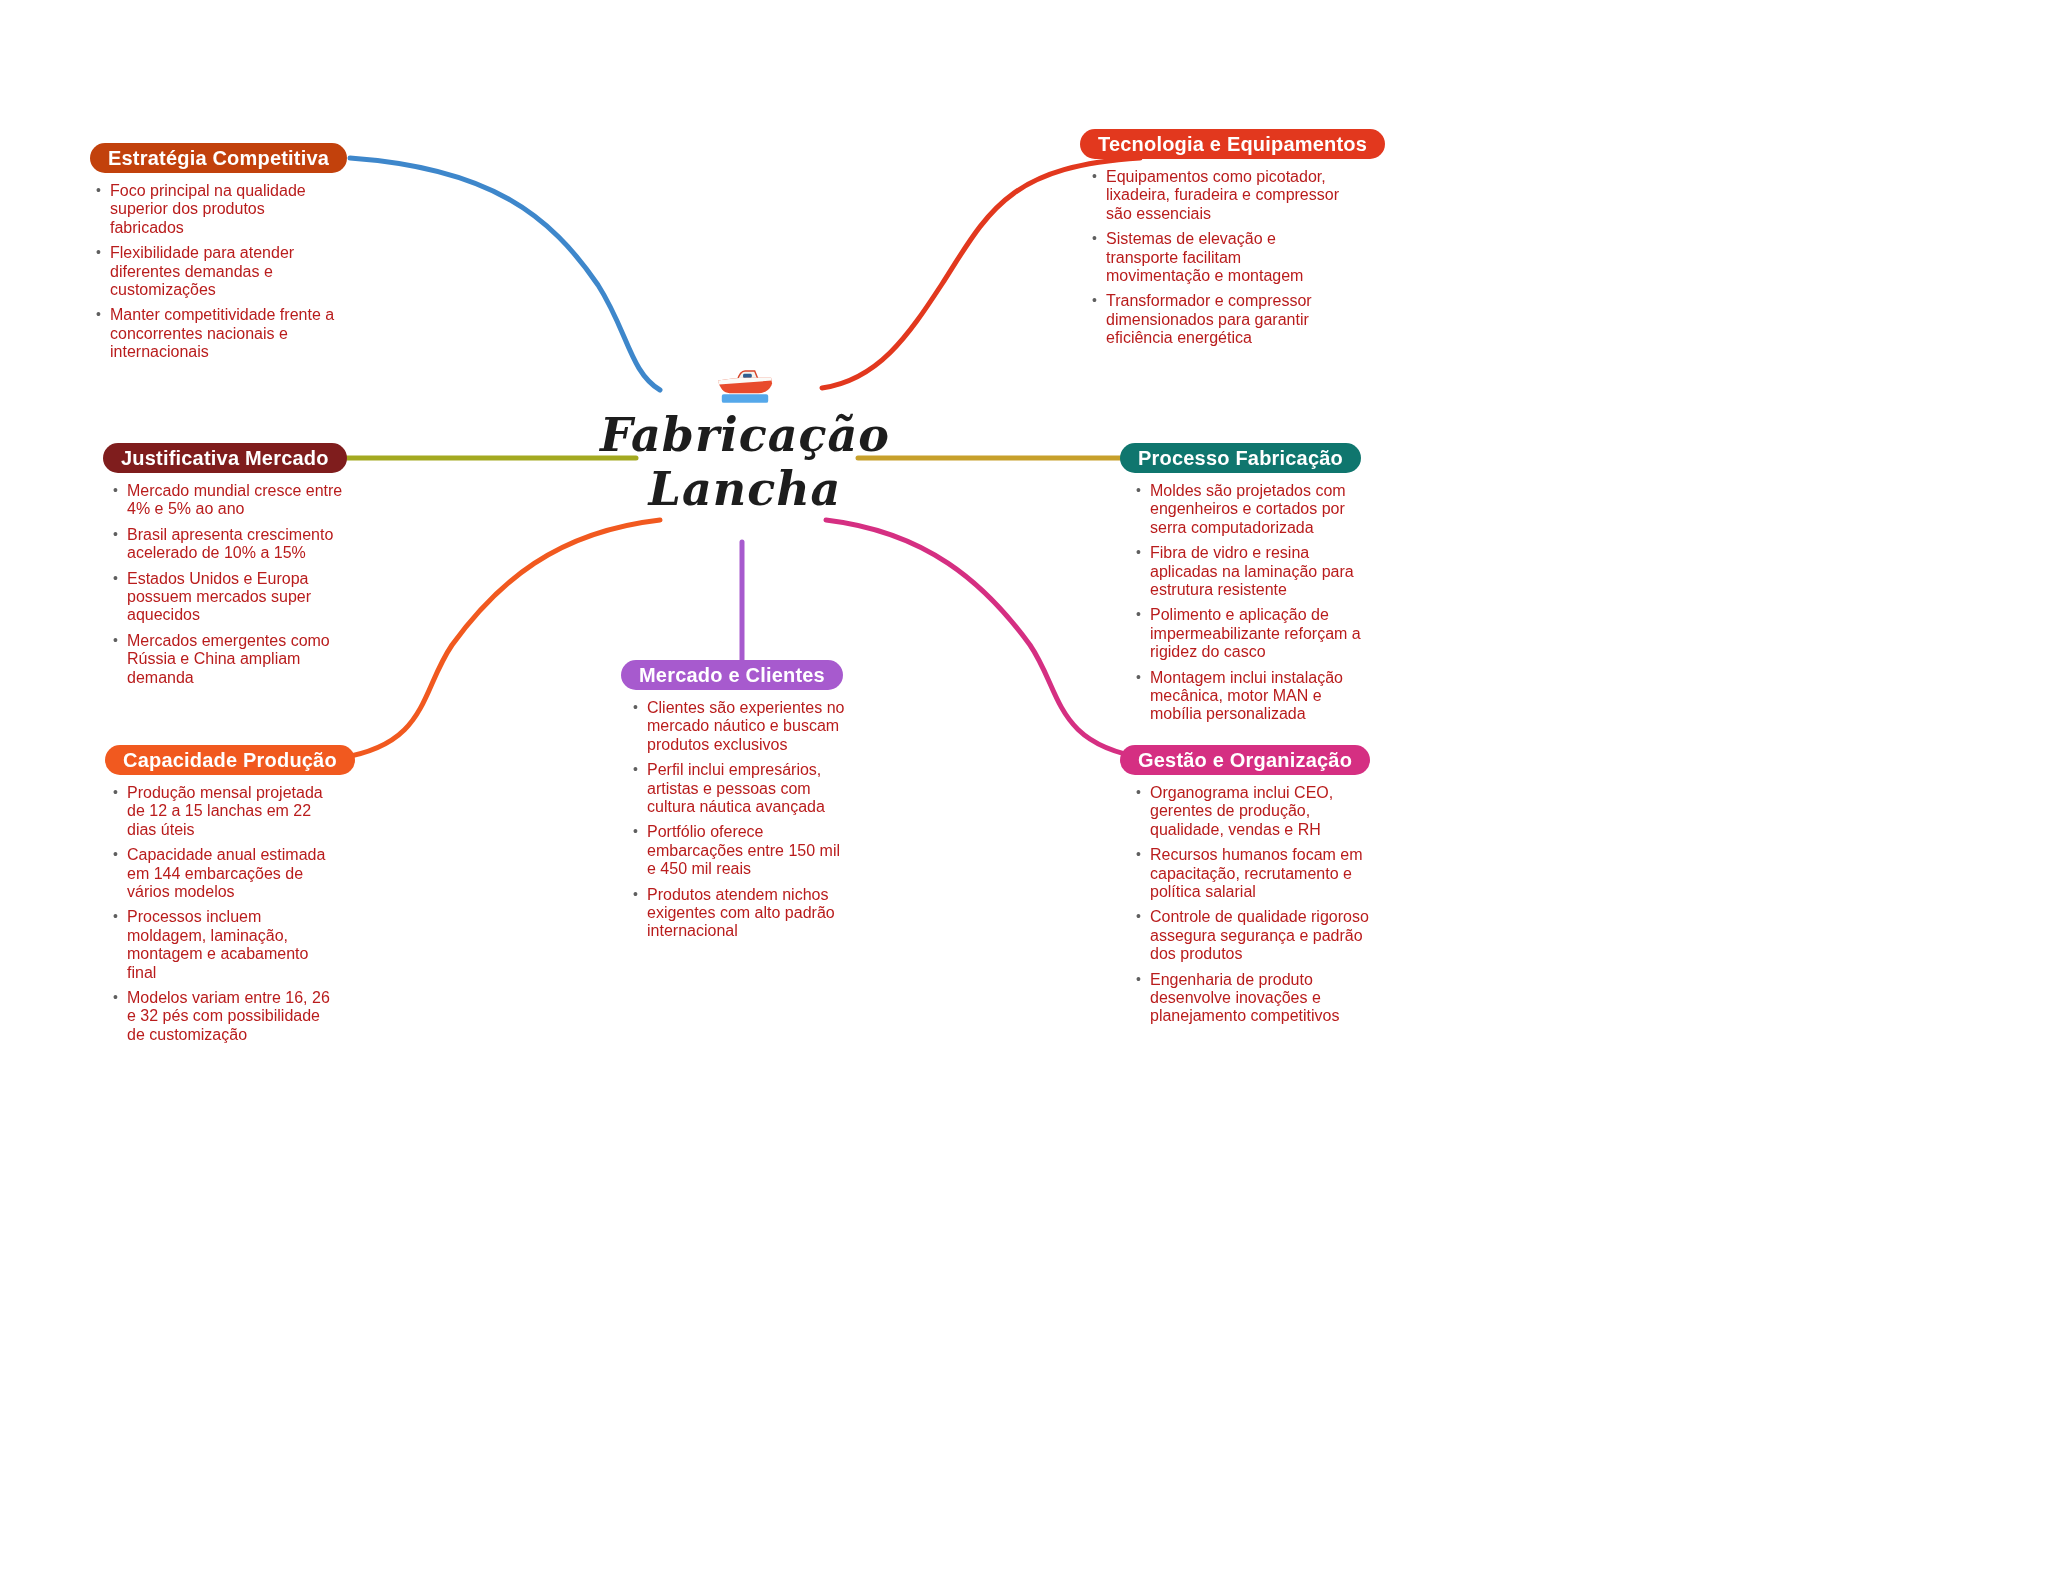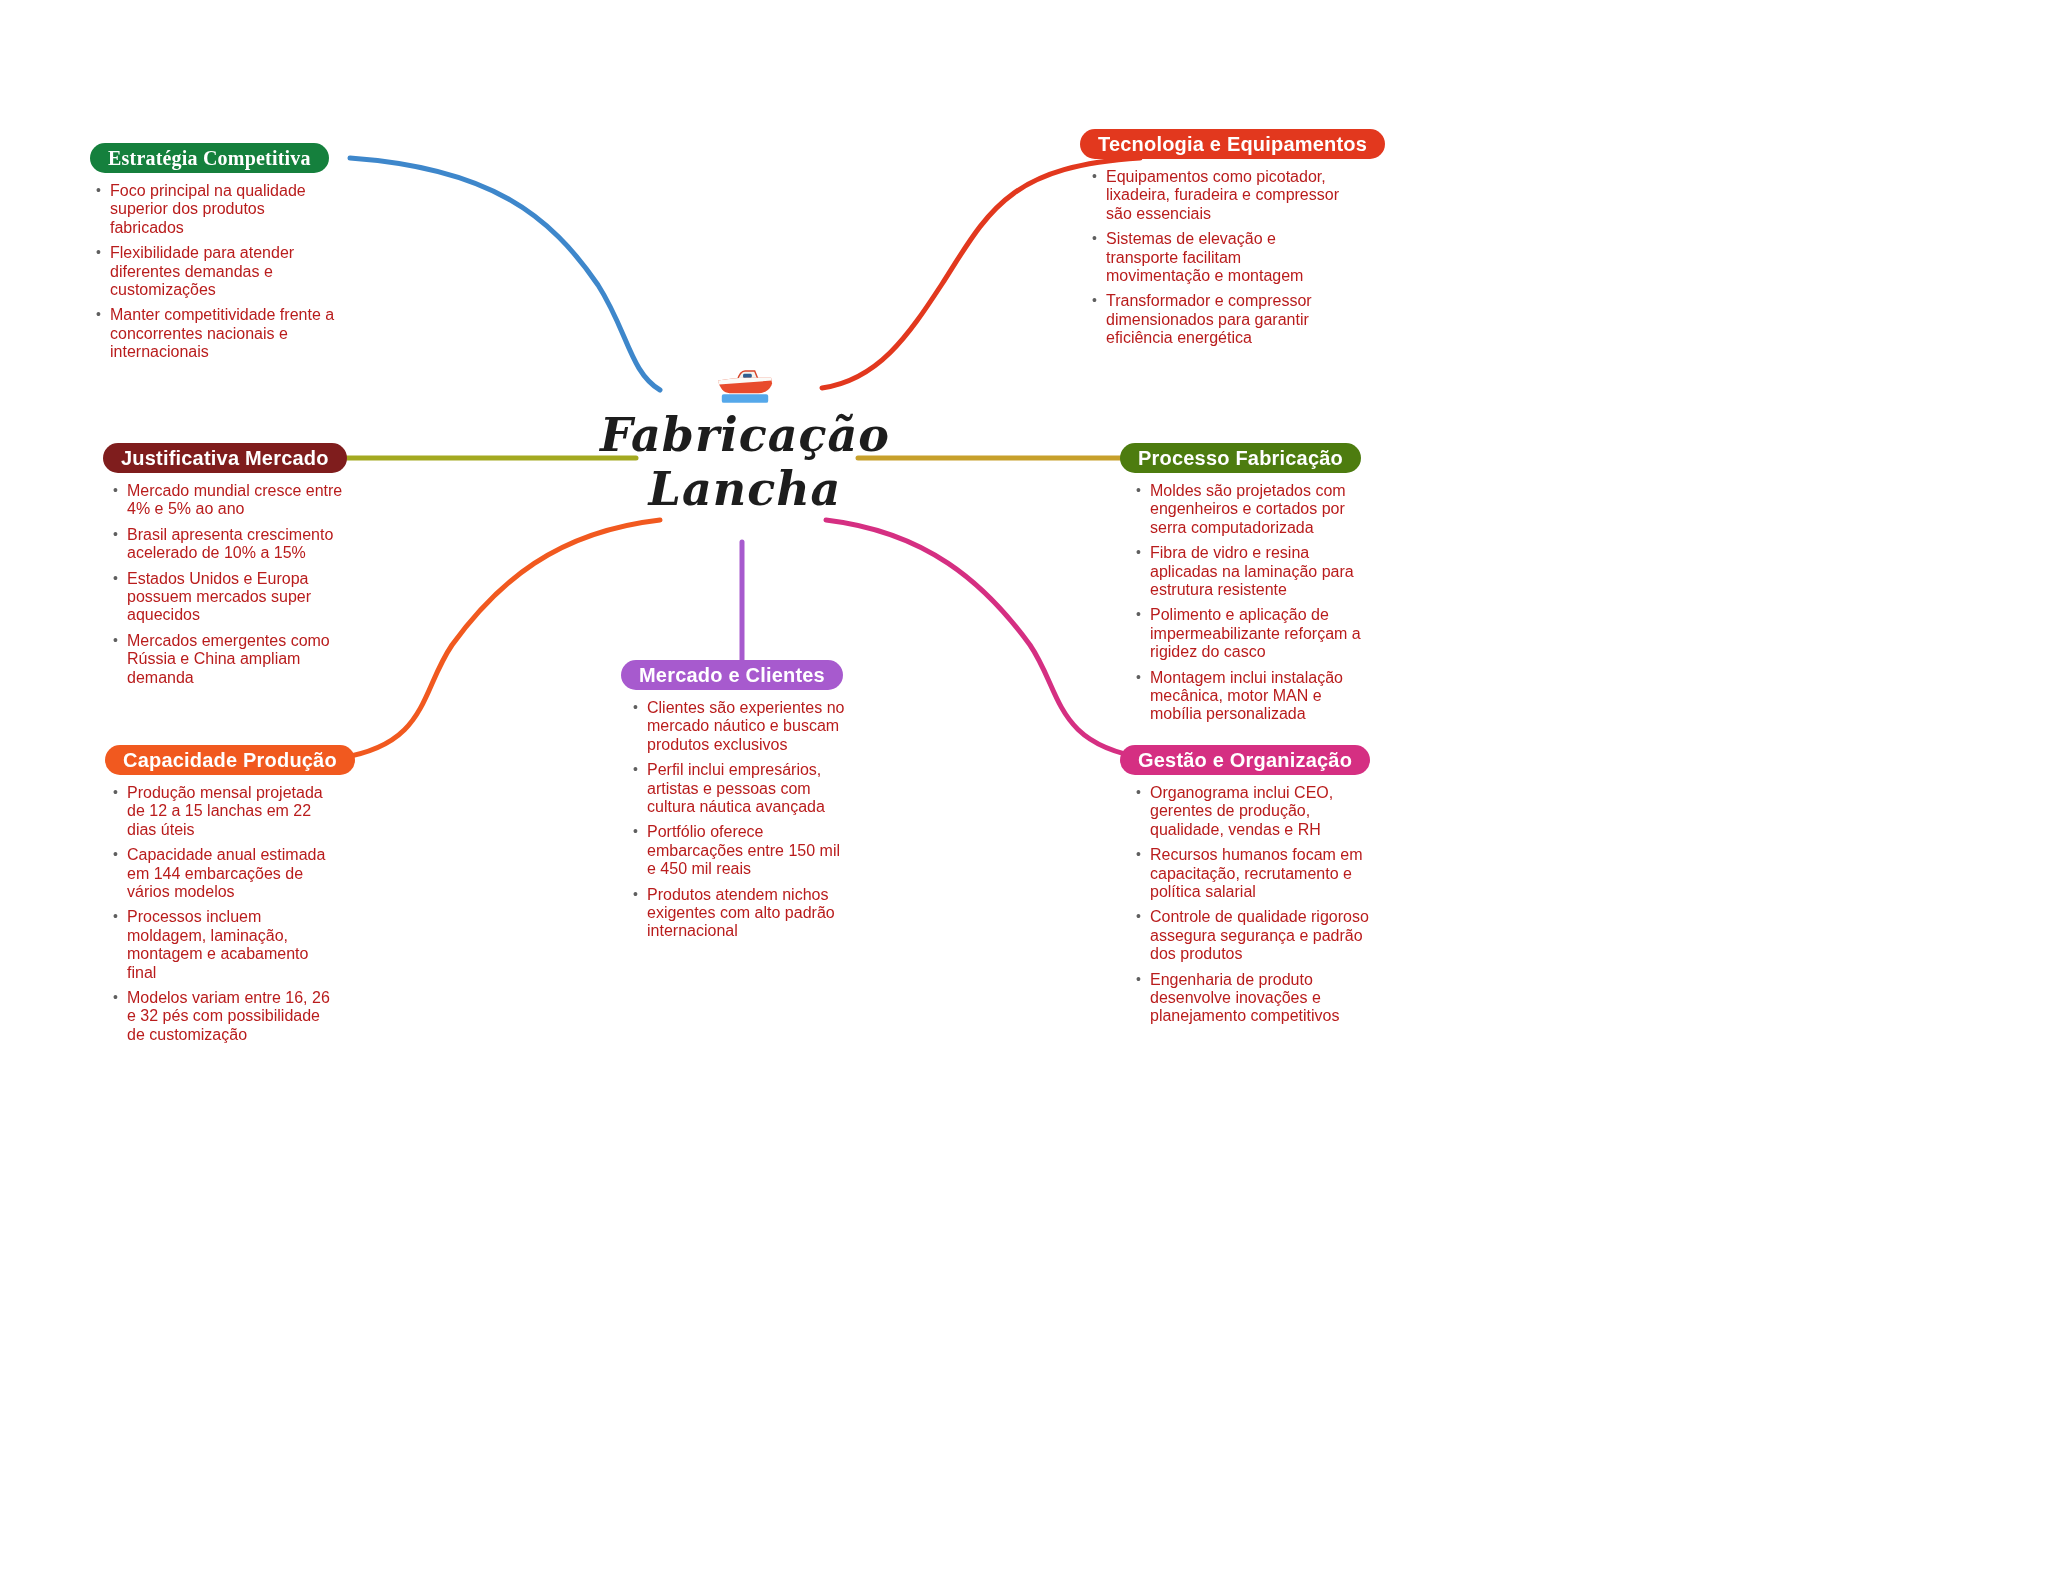--- a/index.html
+++ b/index.html
@@ -104,21 +104,21 @@
         <rect x="28" y="12" width="9" height="4.5" rx="1.5" fill="#2d5f91"></rect>
         <path d="M2 19 C12 17 22 16 32 16 L57 16 L58 22 C56 29 50 32 44 32 L14 32 C8 32 4 27 2 19 Z" fill="#e84b2c"></path>
         <path d="M2 19 C12 17 22 16 32 16 L57 16 L57.5 19 L3 23 Z" fill="#fbfbf8"></path>
       </svg>
     </div>
     <div class="center-title">Fabricação</div>
     <div class="center-title">Lancha</div>
   </div>
 
   <section class="branch b0">
-    <div class="pill" style="background: #15803d; font-family: Liberation Serif, serif;">
+    <div class="pill" style="background: #c2410c;">
       <span>Estratégia Competitiva</span>
     </div>
     <ul class="bullets">
       <li>Foco principal na qualidade superior dos produtos fabricados</li>
       <li>Flexibilidade para atender diferentes demandas e customizações</li>
       <li>Manter competitividade frente a concorrentes nacionais e internacionais</li>
     </ul>
   </section>
 
   <section class="branch b1">
@@ -138,21 +138,21 @@
     </div>
     <ul class="bullets">
       <li>Mercado mundial cresce entre 4% e 5% ao ano</li>
       <li>Brasil apresenta crescimento acelerado de 10% a 15%</li>
       <li>Estados Unidos e Europa possuem mercados super aquecidos</li>
       <li>Mercados emergentes como Rússia e China ampliam demanda</li>
     </ul>
   </section>
 
   <section class="branch b3">
-    <div class="pill" style="background: #4d7c0f; text-align: right;">
+    <div class="pill" style="background: #0f766e; text-align: right;">
       <span>Processo Fabricação</span>
     </div>
     <ul class="bullets">
       <li>Moldes são projetados com engenheiros e cortados por serra computadorizada</li>
       <li>Fibra de vidro e resina aplicadas na laminação para estrutura resistente</li>
       <li>Polimento e aplicação de impermeabilizante reforçam a rigidez do casco</li>
       <li>Montagem inclui instalação mecânica, motor MAN e mobília personalizada</li>
     </ul>
   </section>
 

